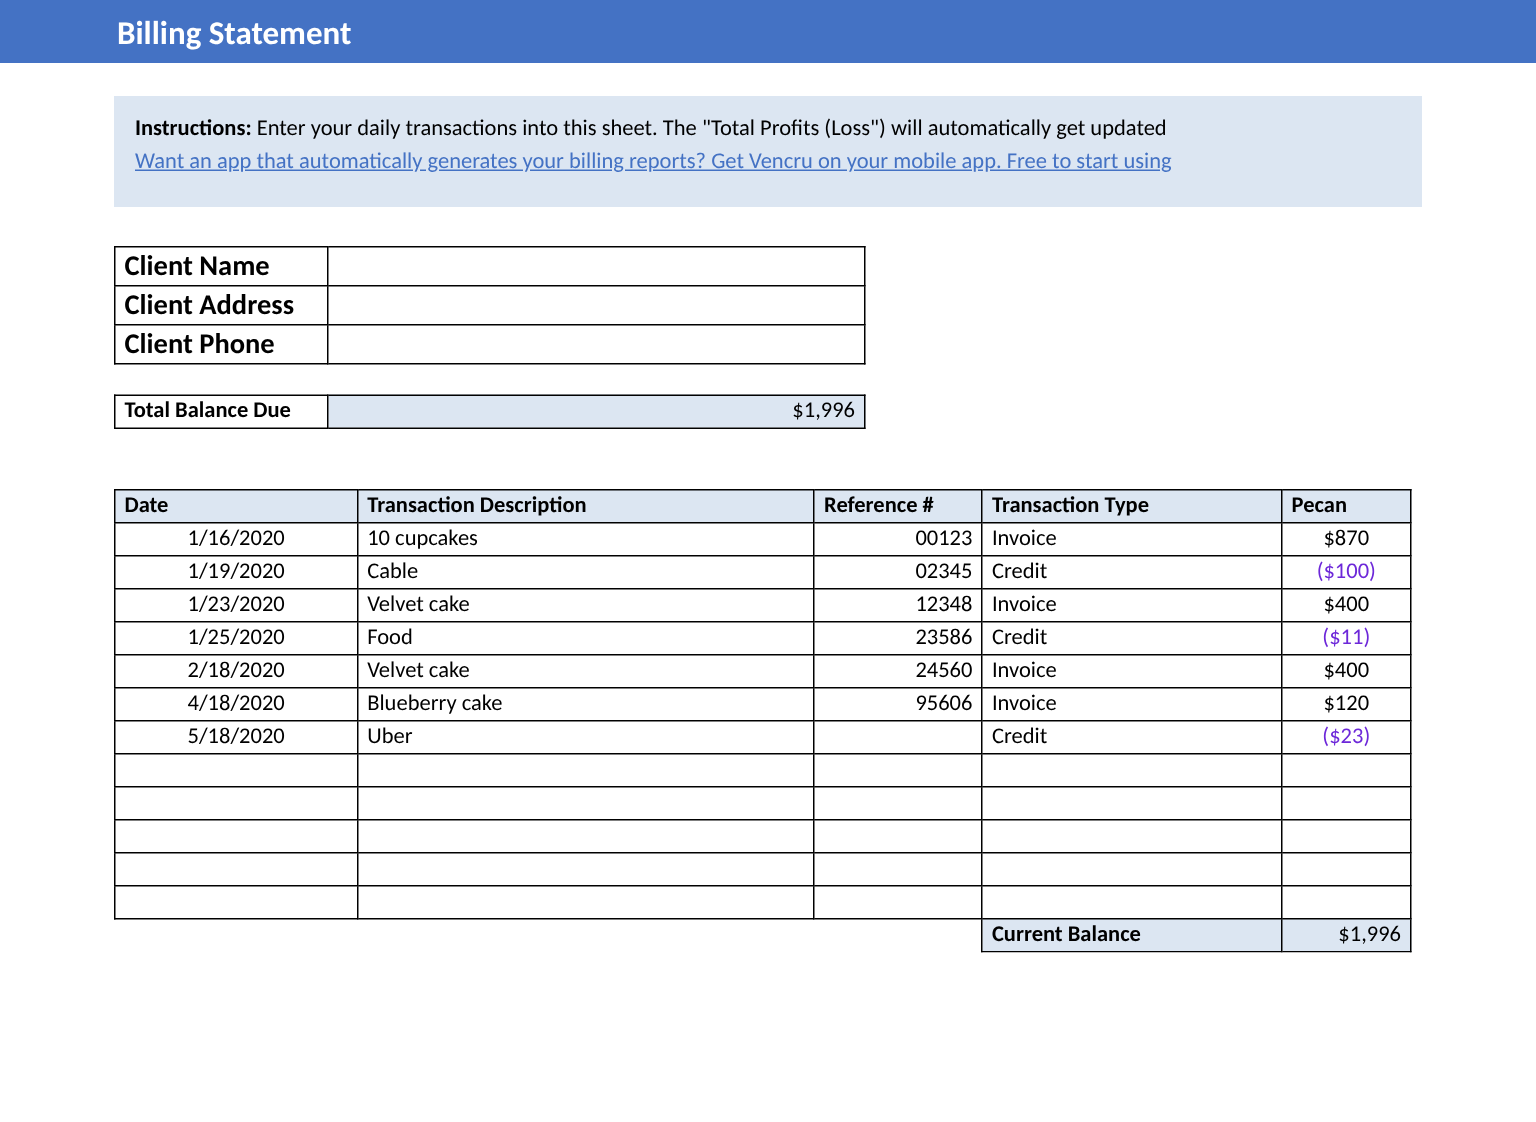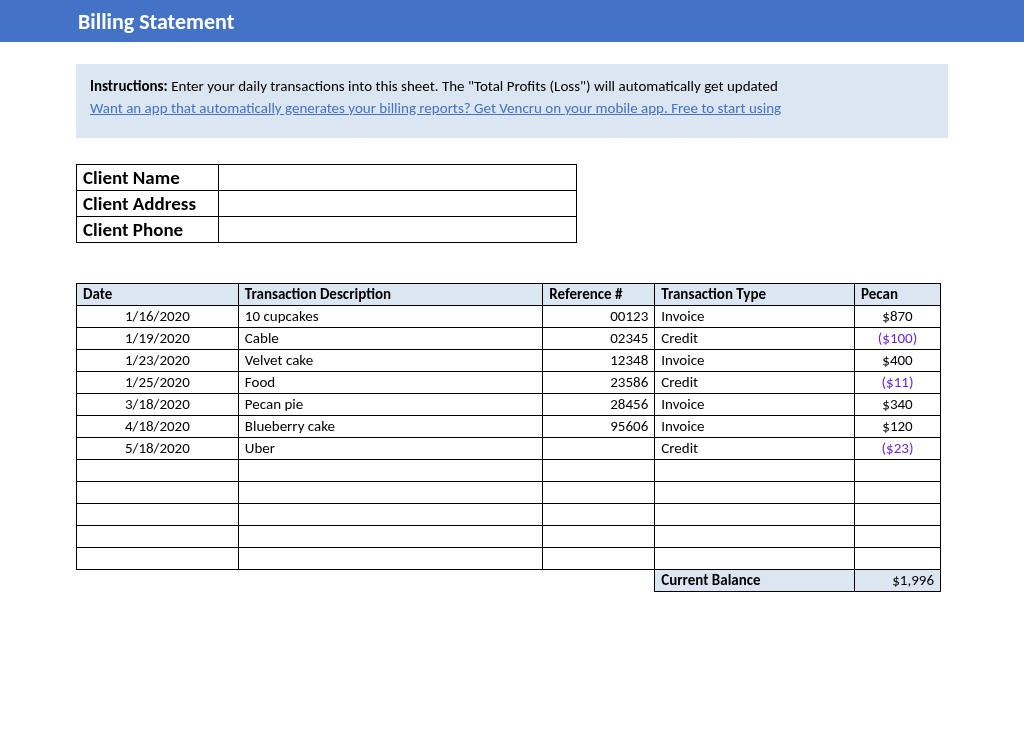--- a/index.html
+++ b/index.html
@@ -126,20 +126,28 @@
       <td class="client-label">Client Address</td>
       <td class="client-value"></td>
     </tr>
     <tr>
       <td class="client-label">Client Phone</td>
       <td class="client-value"></td>
     </tr>
   </tbody>
     </table>
 
+  <table class="balance-table">
+    <tbody>
+        <tr>
+      <td class="bal-label">Total Balance Due</td>
+      <td class="bal-value">$1,996</td>
+    </tr>
+  </tbody>
+    </table>
 
   <table class="tx-table">
     <thead>
       <tr>
         <th class="col-date">Date</th>
         <th class="col-desc">Transaction Description</th>
         <th class="col-ref">Reference #</th>
         <th class="col-type">Transaction Type</th>
         <th class="col-val">Pecan</th>
       </tr>
@@ -167,25 +175,25 @@
           <td class="val-cell">$400</td>
         </tr>
         <tr>
           <td class="date-cell">1/25/2020</td>
           <td>Food</td>
           <td class="ref-cell">23586</td>
           <td>Credit</td>
           <td class="val-cell neg">($11)</td>
         </tr>
         <tr>
-          <td class="date-cell">3/18/2020</td>
-          <td>Pecan pie</td>
-          <td class="ref-cell">28456</td>
-          <td>Invoice</td>
-          <td class="val-cell">$340</td>
+          <td class="date-cell">2/18/2020</td>
+          <td>Velvet cake</td>
+          <td class="ref-cell">24560</td>
+          <td>Invoice</td>
+          <td class="val-cell">$400</td>
         </tr>
         <tr>
           <td class="date-cell">4/18/2020</td>
           <td>Blueberry cake</td>
           <td class="ref-cell">95606</td>
           <td>Invoice</td>
           <td class="val-cell">$120</td>
         </tr>
         <tr>
           <td class="date-cell">5/18/2020</td>

